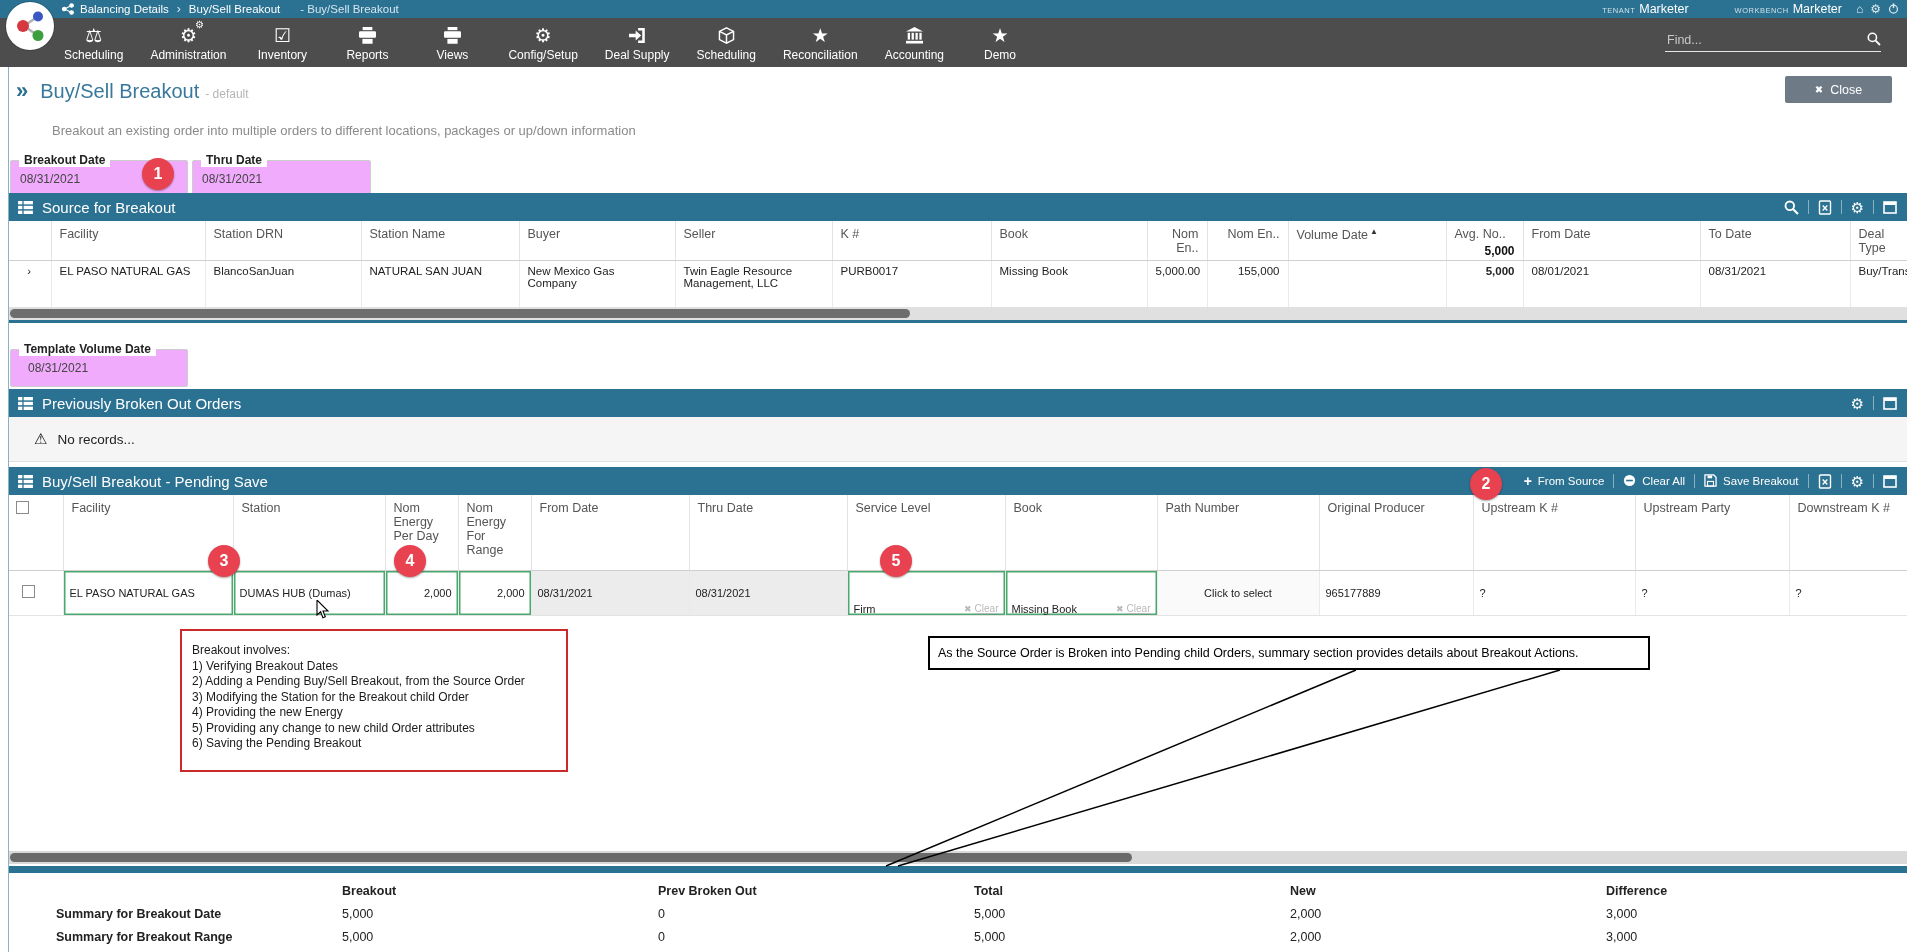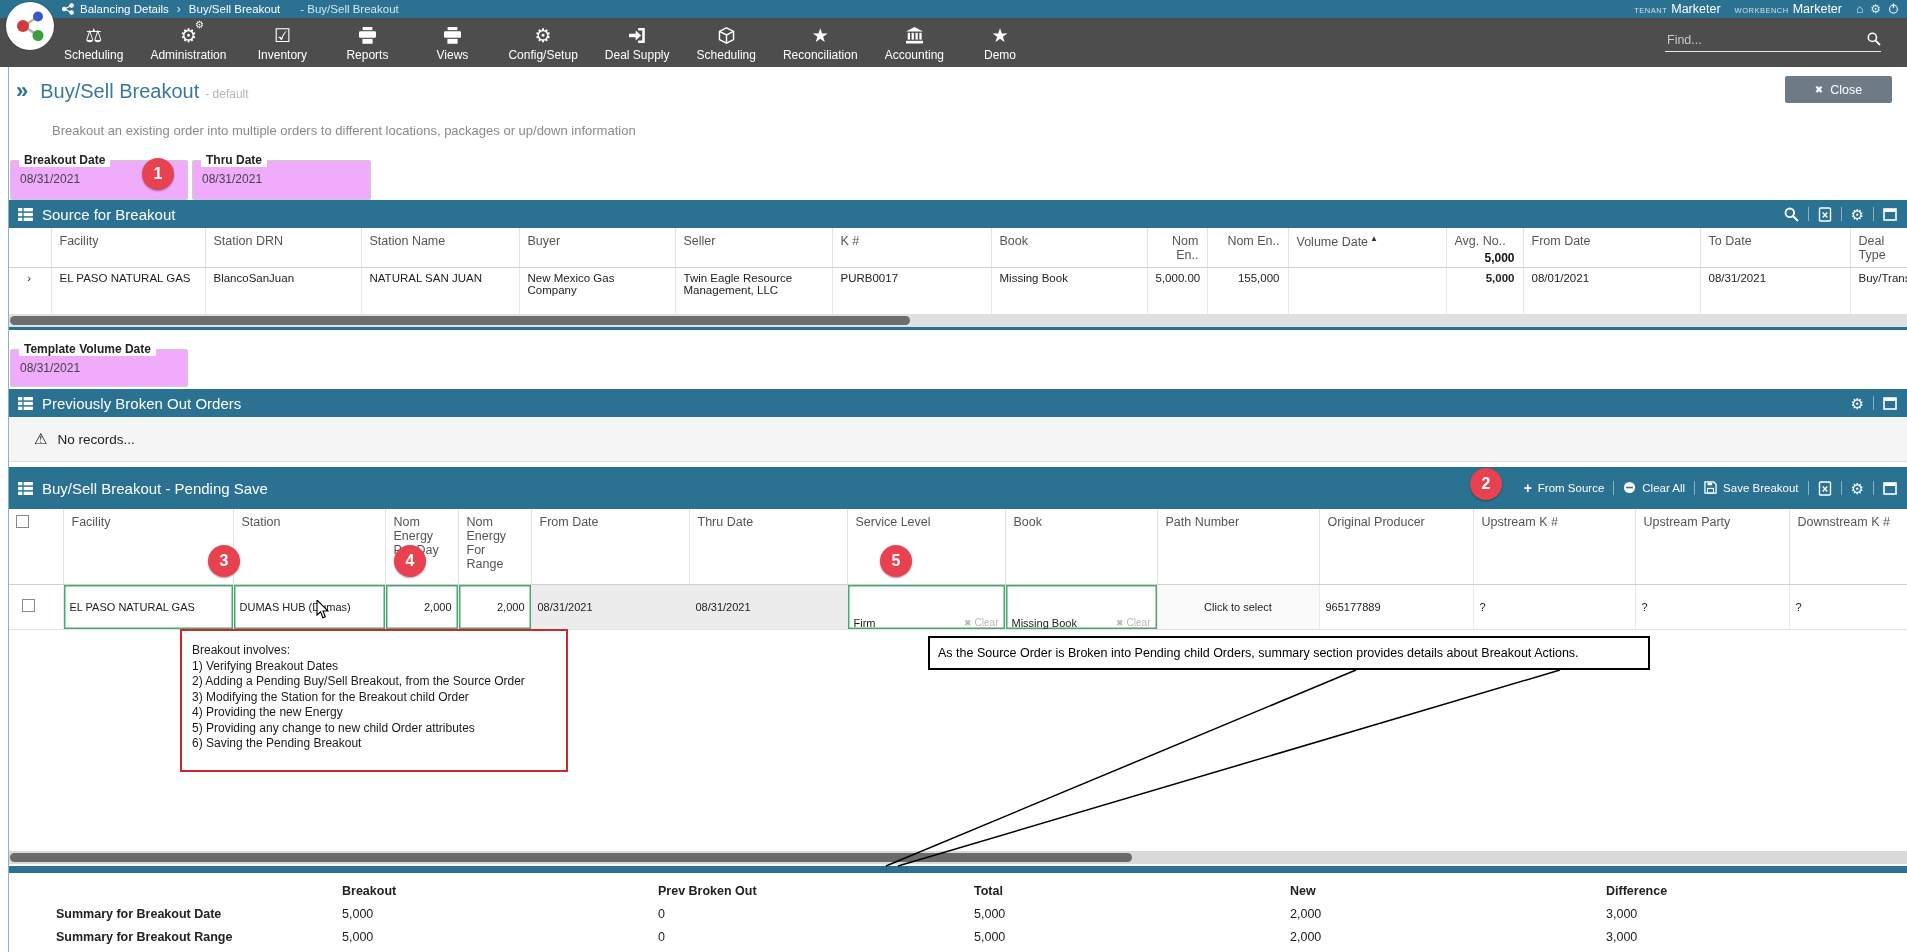--- a/index.html
+++ b/index.html
@@ -7,21 +7,21 @@
   #app { position:relative; width:1907px; height:952px; background:#fff; overflow:hidden; }
 
   
   .topbar { position:absolute; top:0; left:0; right:0; height:18px; background:#2b7191; color:#fff;
             display:flex; align-items:center; padding-left:62px; font-size:11.5px; z-index:4; }
   .topbar .bc-icon { display:inline-flex; margin-right:6px; }
   .topbar .bc-root, .topbar .bc-current { font-weight:normal; }
   .topbar .bc-sep { margin:0 8px; font-size:12px; color:#dcebf2; }
   .topbar .bc-suffix { margin-left:20px; color:#d6e6ef; font-weight:normal; }
   .topbar-right { margin-left:auto; display:flex; align-items:center; gap:14px; padding-right:8px; }
-  .kv { display:flex; align-items:baseline; gap:4px; }
+  .kv { display:flex; align-items:baseline; gap:4px;margin-left:32px; }
   .kv .k { font-size:7.5px; letter-spacing:.5px; color:#cfe0ea; }
   .kv .v { font-size:12.5px; color:#fff; }
   .top-icons { display:flex; align-items:center; gap:7px; color:#dcebf2; font-size:12px; }
   .top-icons .uic { line-height:1; cursor:default; }
 
   
   .navbar { position:absolute; top:18px; left:0; right:0; height:49px; background:#4d4d4d; z-index:3; }
   .logo { position:absolute; top:2px; left:6px; width:48px; height:48px; border-radius:50%;
           background:#fff; z-index:6; display:flex; align-items:center; justify-content:center;
           box-shadow:0 0 0 1px rgba(0,0,0,.15); }
@@ -53,37 +53,37 @@
   .close-btn .cx { font-size:10px; }
   .page-desc { position:absolute; top:123px; left:52px; color:#8a8a8a; font-size:13px; }
 
   
   .fieldset { position:absolute; border:1px solid #ccc; border-radius:2px; background:#f0abfc; }
   .fieldset .legend { position:absolute; top:-8px; left:8px; background:#fff; padding:0 5px;
                       font-size:12px; font-weight:bold; color:#222; white-space:nowrap; }
   .fieldset .fval { display:block; padding:11px 9px 0 9px; font-size:12px; color:#444; }
   .fs-breakout { top:160px; left:10px; width:178px; height:40px; }
   .fs-thru     { top:160px; left:192px; width:179px; height:40px; }
-  .fs-template { top:349px; left:10px; width:178px; height:38px; }
+  .fs-template { top:349px; left:10px; width:178px; height:38px;padding-left:8px; }
 
   
   .panel { position:absolute; left:8px; right:0; }
   .panel-header { background:#2b7191; color:#fff; display:flex; align-items:center;
                   padding:0 10px; font-size:15px; }
   .panel-header .pticon { display:inline-flex; margin-right:9px; }
   .ph-right { margin-left:auto; display:flex; align-items:center; }
   .ph-right .sep { width:1px; height:14px; background:rgba(255,255,255,.45); margin:0 9px; }
   .tool-ic { display:inline-flex; align-items:center; cursor:pointer; line-height:1; }
   .tool-ic.gear-uni { font-size:15px; }
   .tool-btn { display:inline-flex; align-items:center; gap:6px; font-size:11.5px; color:#fff;
               cursor:pointer; white-space:nowrap; }
   .tool-btn .plus { font-size:14px; font-weight:bold; }
 
   
-  .panel-source { top:200px; }
+  .panel-source { top:193px; }
   .panel-source .panel-header { height:28px; }
   .src-scroll { height:13px; background:#e0e0e0; position:relative; }
   .src-scroll .thumb { position:absolute; top:2px; left:2px; height:9px; width:900px;
                        background:#6d6d6d; border-radius:5px; }
   .panel-source .panel-bottom { height:3px; background:#2b7191; }
 
   table.grid { width:1899px; border-collapse:collapse; table-layout:fixed; background:#fff; }
   table.grid th { font-size:12.5px; font-weight:400; color:#555; text-align:left; vertical-align:top;
                   padding:6px 8px 2px 8px; border-right:1px solid #e3e3e3; border-bottom:1px solid #cfcfcf;
                   overflow:hidden; cursor:pointer; }
@@ -98,21 +98,21 @@
   
   .panel-prev { top:389px; }
   .panel-prev .panel-header { height:28px; }
   .panel-prev .panel-body { height:45px; background:#f5f5f5; display:flex; align-items:center;
                             padding-left:26px; gap:10px; font-size:13.5px; color:#222;
                             border-bottom:1px solid #e0e0e0; }
   .warn-ic { font-size:15px; color:#111; }
 
   
   .panel-pending { top:467px; }
-  .panel-pending .panel-header { height:42px; }
+  .panel-pending .panel-header { height:28px; }
   table.pgrid th { height:75px; }
   .hdr-cb, .row-cb { width:13px; height:13px; border:1px solid #8a8a8a; background:#fff;
                      display:inline-block; cursor:pointer; }
   tr.pending-row td { height:28px; padding:0 6px; vertical-align:middle; font-size:11px;
                       border-bottom:1px solid #e3e3e3; border-top:1px solid #cfcfcf;}
   td.cb-cell { text-align:left; padding-left:14px !important; }
   td.green { box-shadow: inset 0 0 0 1.5px #4aa96f; background:#fff; cursor:text; }
   td.gray { background:#ececec; color:#333; cursor:default; }
   td.path-cell { background:#fafafa; text-align:center; color:#bbb; font-size:11px; cursor:pointer; }
   .cellflex { display:flex; align-items:center; justify-content:space-between;margin-top:32px; }

